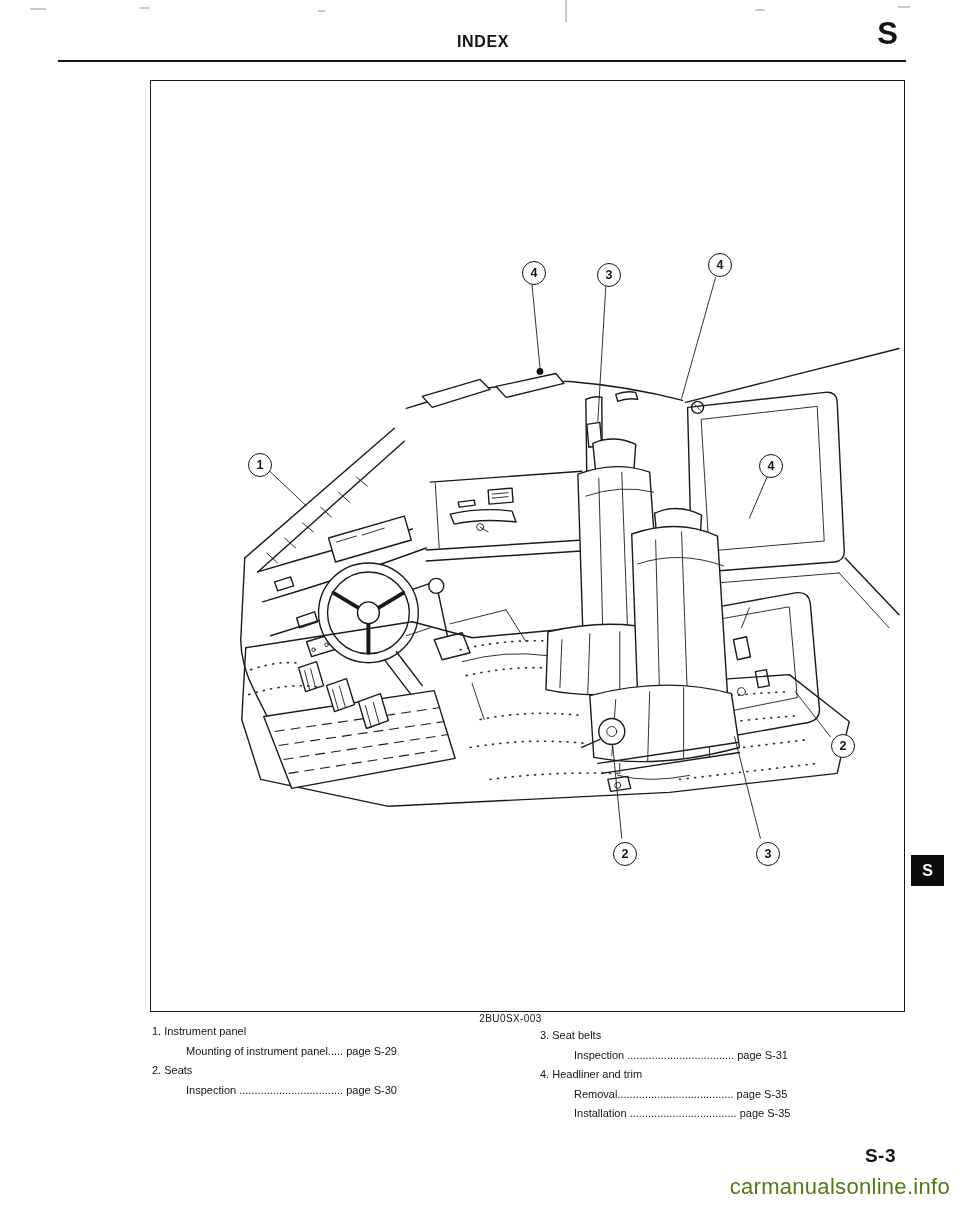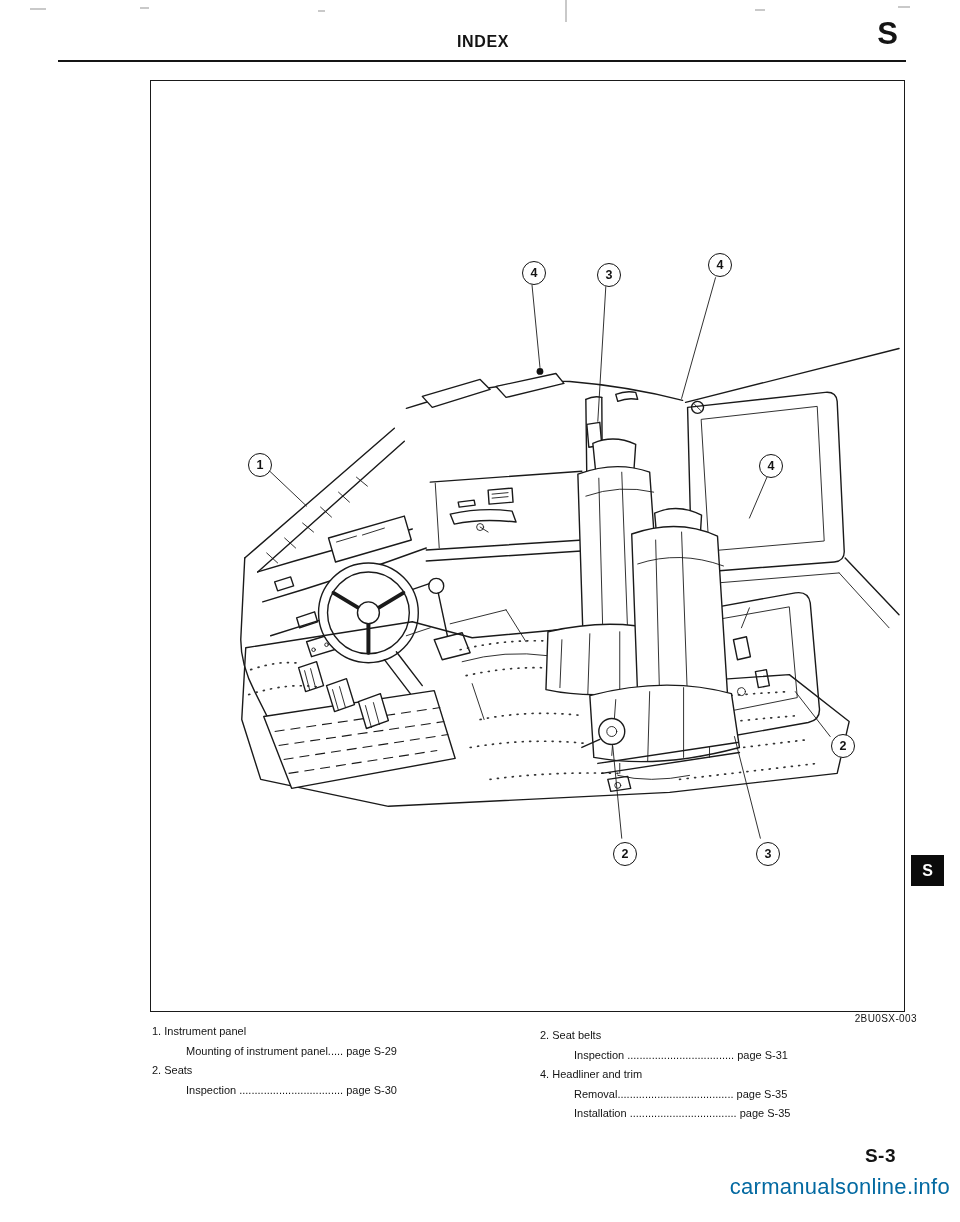--- a/index.html
+++ b/index.html
@@ -22,27 +22,27 @@
   .callout {
     position:absolute; width:22px; height:22px; border:1.7px solid #131313; border-radius:50%;
     background:#fff; font-size:12.5px; font-weight:bold;
     display:flex; align-items:center; justify-content:center; z-index:3;
   }
   .side-tab {
     position:absolute; left:911px; top:855px; width:33px; height:31px; background:#0b0b0b;
     color:#fff; font-weight:bold; font-size:16px;
     display:flex; align-items:center; justify-content:center;
   }
-  .figure-code { position:absolute; left:164px; top:1013px; width:753px; text-align:right; font-size:10px; letter-spacing:0.4px; }
+  .figure-code { position:absolute; left:134px; top:1013px; width:753px; text-align:center; font-size:10px; letter-spacing:0.4px; }
   .idx-col { position:absolute; font-size:11px; line-height:19.5px; white-space:nowrap; }
   .idx-col .sub { padding-left:34px; }
   .left-col  { left:152px; top:1022px; width:400px; }
   .right-col { left:540px; top:1026px; width:400px; }
   .page-number { position:absolute; top:1145px; right:64px; font-size:19px; font-weight:bold; letter-spacing:0.5px; }
-  .watermark { position:absolute; top:1174px; right:10px; font-size:22px; color:#0369a1; letter-spacing:0.3px; }
+  .watermark { position:absolute; top:1174px; right:10px; font-size:22px; color:#4d7c0f; letter-spacing:0.3px; }
 
   
   .s   { stroke:#1a1a1a; stroke-width:1.4; fill:none; stroke-linecap:round; stroke-linejoin:round; }
   .sw  { stroke:#1a1a1a; stroke-width:1.4; fill:#ffffff; stroke-linecap:round; stroke-linejoin:round; }
   .thin{ stroke:#1a1a1a; stroke-width:0.9; fill:none; stroke-linecap:round; stroke-linejoin:round; }
   .spk { stroke:#1a1a1a; stroke-width:4; fill:none; stroke-linecap:round; }
   .dotf{ fill:#111; stroke:none; }
   .stp { stroke:#333; stroke-width:1.7; fill:none; stroke-dasharray:1 6.5; stroke-linecap:round; }
   .dsh { stroke:#1a1a1a; stroke-width:1.1; fill:none; stroke-dasharray:10 6; }
 </style>
@@ -254,21 +254,21 @@
 
   <div class="figure-code">2BU0SX-003</div>
 
   <div class="idx-col left-col">
     <div class="head">1. Instrument panel</div>
     <div class="sub">Mounting of instrument panel..... page S-29</div>
     <div class="head">2. Seats</div>
     <div class="sub">Inspection .................................. page S-30</div>
   </div>
   <div class="idx-col right-col">
-    <div class="head">2. Seat belts</div>
+    <div class="head">3. Seat belts</div>
     <div class="sub">Inspection ................................... page S-31</div>
     <div class="head">4. Headliner and trim</div>
     <div class="sub">Removal...................................... page S-35</div>
     <div class="sub">Installation ................................... page S-35</div>
   </div>
 
   <div class="page-number">S-3</div>
   <div class="watermark">carmanualsonline.info</div>
 </div>
 

